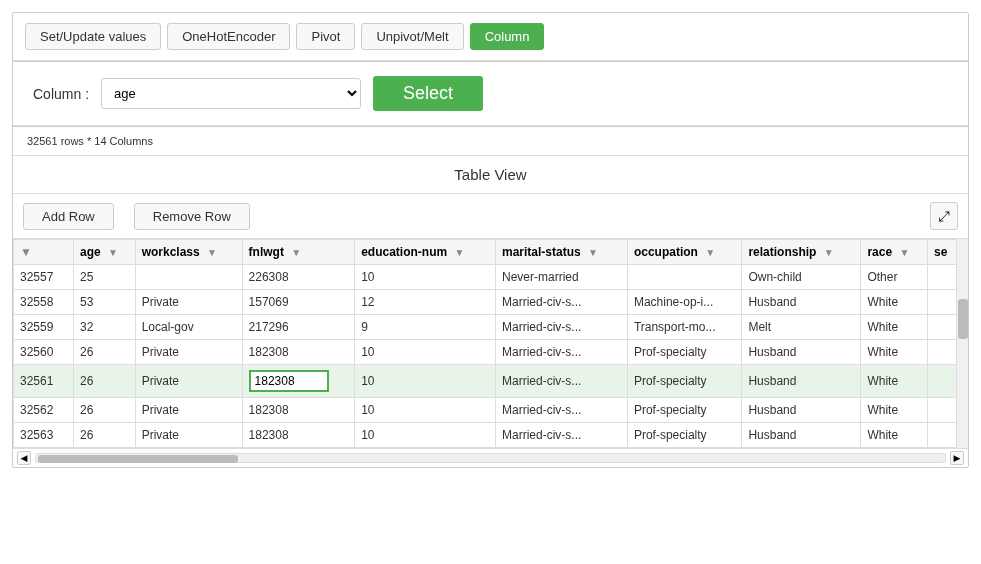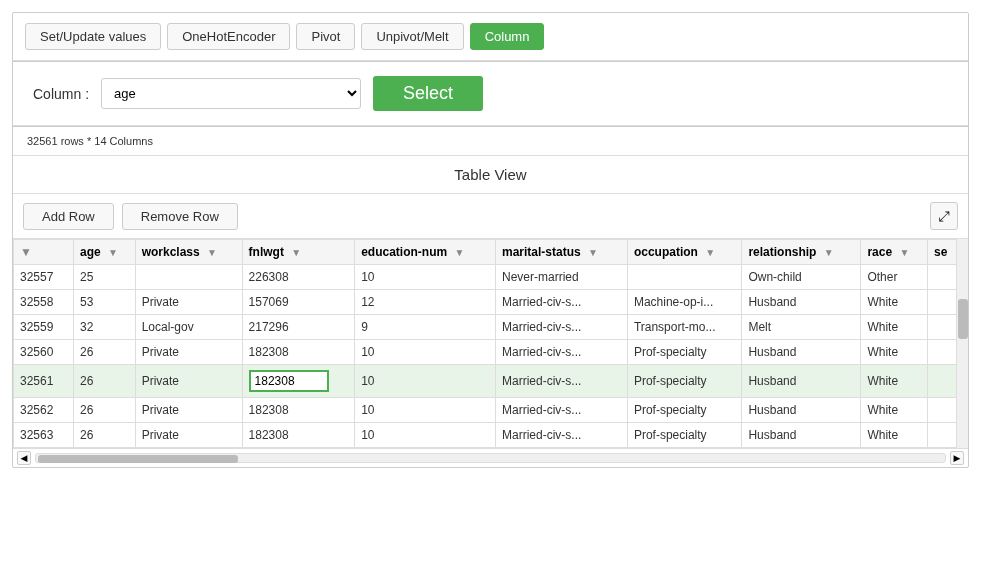--- a/index.html
+++ b/index.html
@@ -91,21 +91,21 @@
     }
     .table-actions {
       display: flex;
       justify-content: space-between;
       align-items: center;
       padding: 8px 10px;
       border-bottom: 1px solid #ddd;
     }
     .table-action-left {
       display: flex;
-      gap: 8px;
+      gap: 20px;
     }
     .action-btn {
       padding: 5px 18px;
       border: 1px solid #ccc;
       background: #f8f8f8;
       border-radius: 3px;
       cursor: pointer;
       font-size: 13px;
       color: #333;
     }

